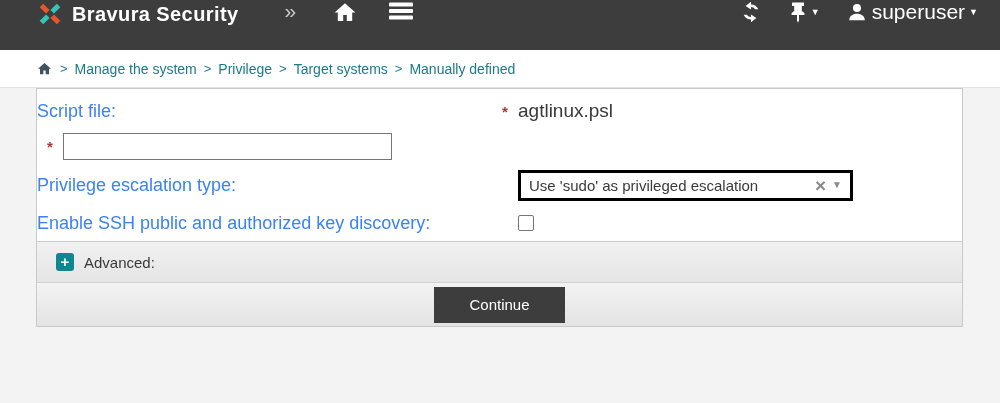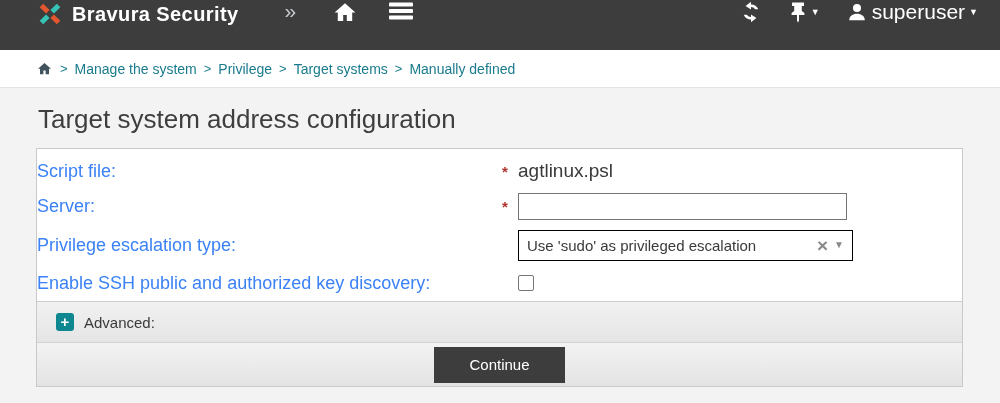--- a/index.html
+++ b/index.html
@@ -50,21 +50,21 @@
   .row-ssh { height:36px; }
   .row-label { flex:0 0 455px; font-size:18px; color:#3b82f6; }
   .row-req { flex:0 0 26px; text-align:center; color:#b0342e; font-size:15px; font-weight:700; }
   .row-req.empty { visibility:hidden; }
   .static-value { font-size:19px; color:#3a3a3a; }
   .text-input {
     width:329px; height:27px; border:1px solid #757575; background:#fff;
     font-family:"Liberation Sans", sans-serif; font-size:15px; padding:0 7px; color:#3a3a3a;
   }
   .select-box {
-    width:335px; height:31px; border:1px solid #000000; background:#fff;
+    width:335px; height:31px; border:3px solid #000000; background:#fff;
     display:flex; align-items:center; padding:0 8px; cursor:pointer;
   }
   .select-text { font-size:15px; color:#3a3a3a; flex:1 1 auto; white-space:nowrap; overflow:hidden; }
   .clear-x { color:#8a8a8a; font-size:19px; font-weight:700; line-height:1; margin-right:6px; cursor:pointer; }
   .select-caret { color:#8a8a8a; font-size:10px; line-height:1; }
   .checkbox {
     appearance:none; -webkit-appearance:none; width:16px; height:16px;
     border:1px solid #767676; border-radius:2px; background:#fff; cursor:pointer; margin:0;
   }
 
@@ -171,33 +171,31 @@
   <a class="crumb-link">Manage the system</a>
   <span class="crumb-sep">&gt;</span>
   <a class="crumb-link">Privilege</a>
   <span class="crumb-sep">&gt;</span>
   <a class="crumb-link">Target systems</a>
   <span class="crumb-sep">&gt;</span>
   <a class="crumb-link">Manually defined</a>
 </div>
 
 <div class="content">
-  <h1 class="page-title">Target system address configuration</h1>
 
   <div class="panel">
     <div class="panel-form">
 
       <div class="form-row row-script">
         <span class="row-label">Script file:</span>
         <span class="row-req">*</span>
         <span class="static-value">agtlinux.psl</span>
       </div>
 
       <div class="form-row row-server">
-        <span class="row-label">Server:</span>
         <span class="row-req">*</span>
         <input type="text" class="text-input" value="" style="">
       </div>
 
       <div class="form-row row-privesc">
         <span class="row-label">Privilege escalation type:</span>
         <span class="row-req empty">*</span>
         <div class="select-box">
           <span class="select-text">Use 'sudo' as privileged escalation</span>
           <span class="clear-x">×</span>

